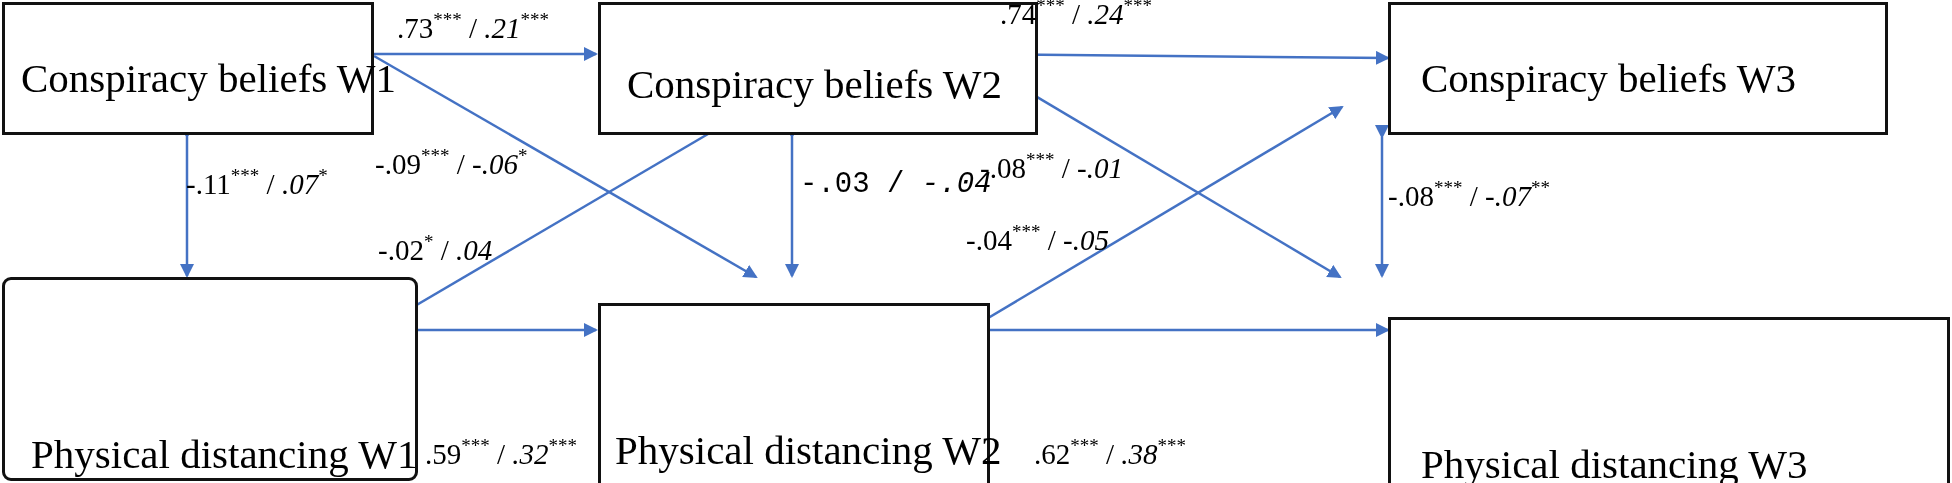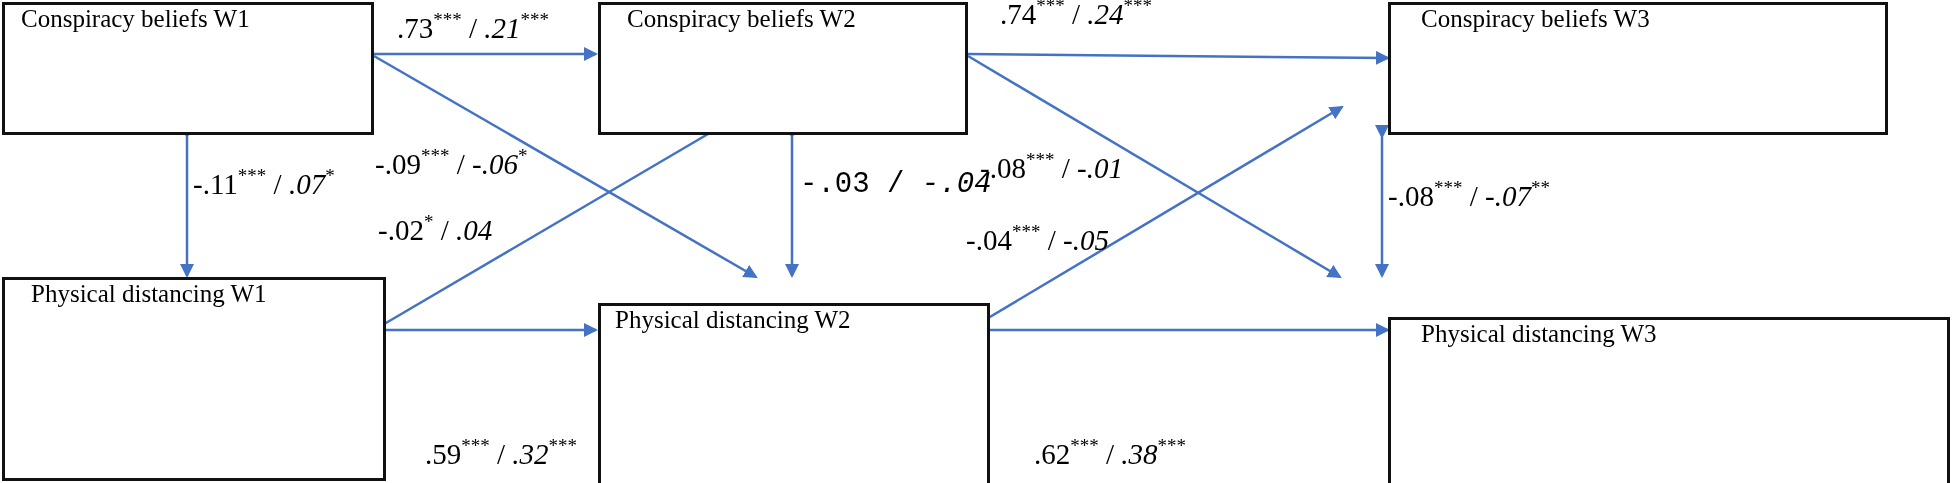--- a/index.html
+++ b/index.html
@@ -1,20 +1,20 @@
 <!DOCTYPE html>
 <html><head>
 <meta charset="utf-8">
 <style>
   html, body { margin: 0; padding: 0; background: #ffffff; }
   body { width: 1952px; height: 483px; position: relative; overflow: hidden;
          font-family: "Liberation Serif", serif; color: #000; }
   svg.edges { position: absolute; left: 0; top: 0; }
   .node { position: absolute; box-sizing: border-box; border: 3px solid #111;
-          background: #fff; display: flex; align-items: flex-start; font-size: 25px;
+          background: #fff; display: flex; align-items: flex-end; font-size: 41px;
           white-space: nowrap; }
   .lbl { position: absolute; font-size: 29px; white-space: nowrap; line-height: 1; }
   .lbl sup { font-size: 19px; vertical-align: 0; position: relative; top: -12px; }
   .lbl i { font-style: italic; }
 </style>
 </head>
 <body>
 
 <svg class="edges" width="1952" height="483">
   <defs>
@@ -36,49 +36,49 @@
     <line x1="968" y1="330" x2="1388" y2="330" marker-end="url(#ah)"></line>
     <line x1="187" y1="137" x2="187" y2="276" marker-start="url(#ahs)" marker-end="url(#ah)"></line>
     <line x1="792" y1="137" x2="792" y2="276" marker-start="url(#ahs)" marker-end="url(#ah)"></line>
     <line x1="1382" y1="137" x2="1382" y2="276" marker-start="url(#ahs)" marker-end="url(#ah)"></line>
   </g>
 </svg>
 
 <div class="node" style="left:2px;top:2px;width:372px;height:133px;padding-left:16px;padding-bottom:30px;">
   <span>Conspiracy beliefs W1</span>
 </div>
-<div class="node" style="left:598px;top:2px;width:370px;height:133px;padding-left:26px;padding-bottom:30px;">
+<div class="node" style="left:598px;top:2px;width:440px;height:133px;padding-left:26px;padding-bottom:24px;">
   <span>Conspiracy beliefs W2</span>
 </div>
 <div class="node" style="left:1388px;top:2px;width:500px;height:133px;padding-left:30px;padding-bottom:30px;">
   <span>Conspiracy beliefs W3</span>
 </div>
-<div class="node" style="left:2px;top:277px;width:384px;height:204px;padding-left:26px;padding-bottom:30px;">
+<div class="node" style="left:2px;top:277px;width:416px;height:204px;padding-left:26px;border-radius:9px;">
   <span>Physical distancing W1</span>
 </div>
 <div class="node" style="left:598px;top:277px;width:392px;height:204px;padding-left:14px;padding-bottom:30px;margin-top:26px;">
   <span>Physical distancing W2</span>
 </div>
 <div class="node" style="left:1388px;top:277px;width:562px;height:204px;padding-left:30px;padding-bottom:30px;margin-top:40px;">
   <span>Physical distancing W3</span>
 </div>
 
 <div class="lbl" style="left:397px;top:14px;">
   <span>.73</span><sup>***</sup> / <i>.21</i><sup>***</sup>
 </div>
 <div class="lbl" style="left:1000px;top:0;">
   <span>.74</span><sup>***</sup> / <i>.24</i><sup>***</sup>
 </div>
-<div class="lbl" style="left:193px;top:170px;">
+<div class="lbl" style="left:186px;top:170px;">
   <span>-.11</span><sup>***</sup> / <i>.07</i><sup>*</sup>
 </div>
 <div class="lbl" style="left:375px;top:150px;">
   <span>-.09</span><sup>***</sup> / <i>-.06</i><sup>*</sup>
 </div>
-<div class="lbl" style="left:378px;top:216px;">
+<div class="lbl" style="left:378px;top:236px;">
   <span>-.02</span><sup>*</sup> / <i>.04</i><sup></sup>
 </div>
 <div class="lbl" style="left:800px;top:170px;font-family:Liberation Mono, monospace;">
   <span>-.03</span><sup></sup> / <i>-.04</i><sup></sup>
 </div>
 <div class="lbl" style="left:980px;top:146px;margin-top:8px;">
   <span>-.08</span><sup>***</sup> / <i>-.01</i><sup></sup>
 </div>
 <div class="lbl" style="left:966px;top:226px;text-align:center;">
   <span>-.04</span><sup>***</sup> / <i>-.05</i><sup></sup>

